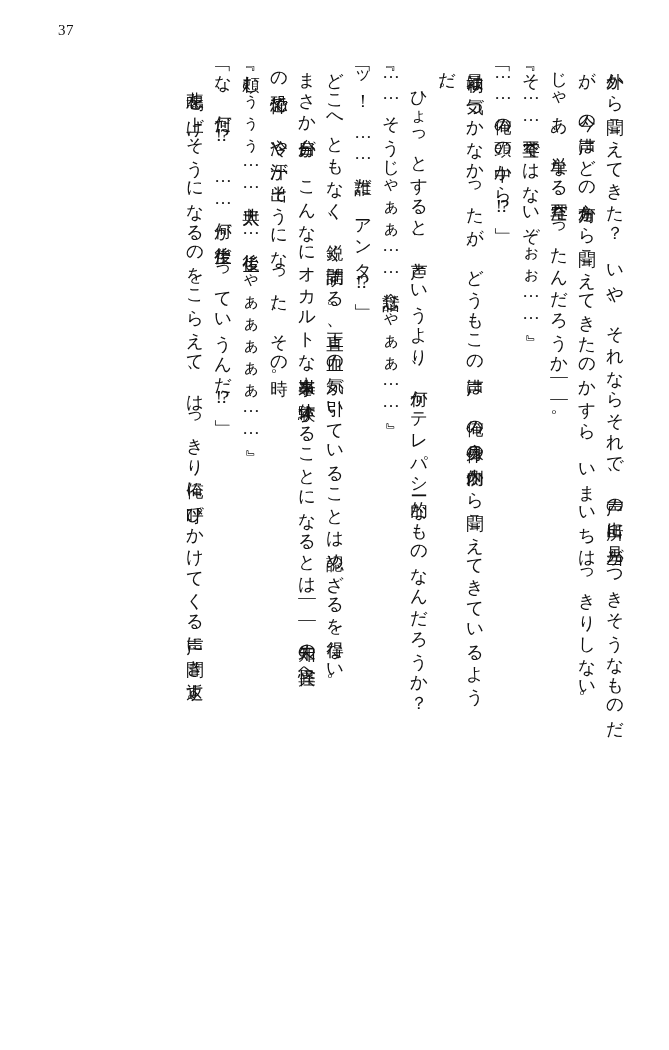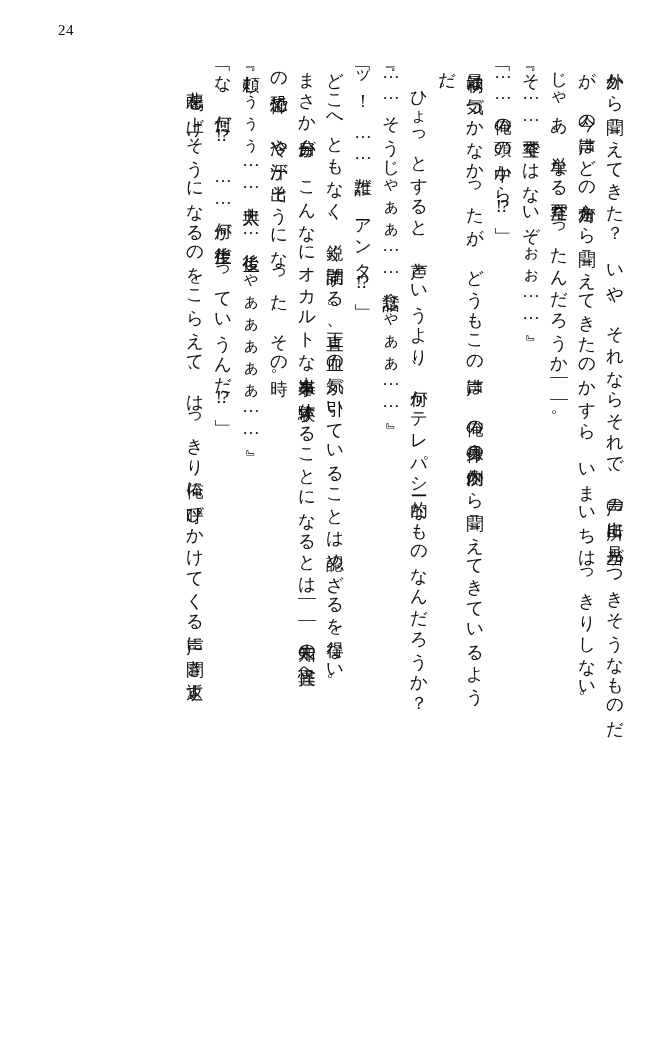--- a/index.html
+++ b/index.html
@@ -56,21 +56,21 @@
   }
   .vline.indent {
     padding-top: 18px;
   }
 </style>
 </head>
 <body>
 
 <div class="page">
 
-  <div class="page-number">24</div>
+  <div class="page-number">37</div>
 
   <div class="text-block">
     <div class="vline">外から聞こえてきた？　いや、それならそれで、声の出所に見当がつきそうなものだ</div>
     <div class="vline">が、今の声はどの方角から聞こえてきたのかすら、いまいちはっきりしない。</div>
     <div class="vline">じゃあ、単なる空耳だったんだろうか——。</div>
     <div class="vline">『そ……空耳ではないぞぉぉ……』</div>
     <div class="vline">「……俺の頭の中から⁉」</div>
     <div class="vline">最初は気づかなかったが、どうもこの声は、俺の身体の内側から聞こえてきているよう</div>
     <div class="vline">だ。</div>
     <div class="vline indent">ひょっとすると、声というより、何かテレパシー的なものなんだろうか？</div>

